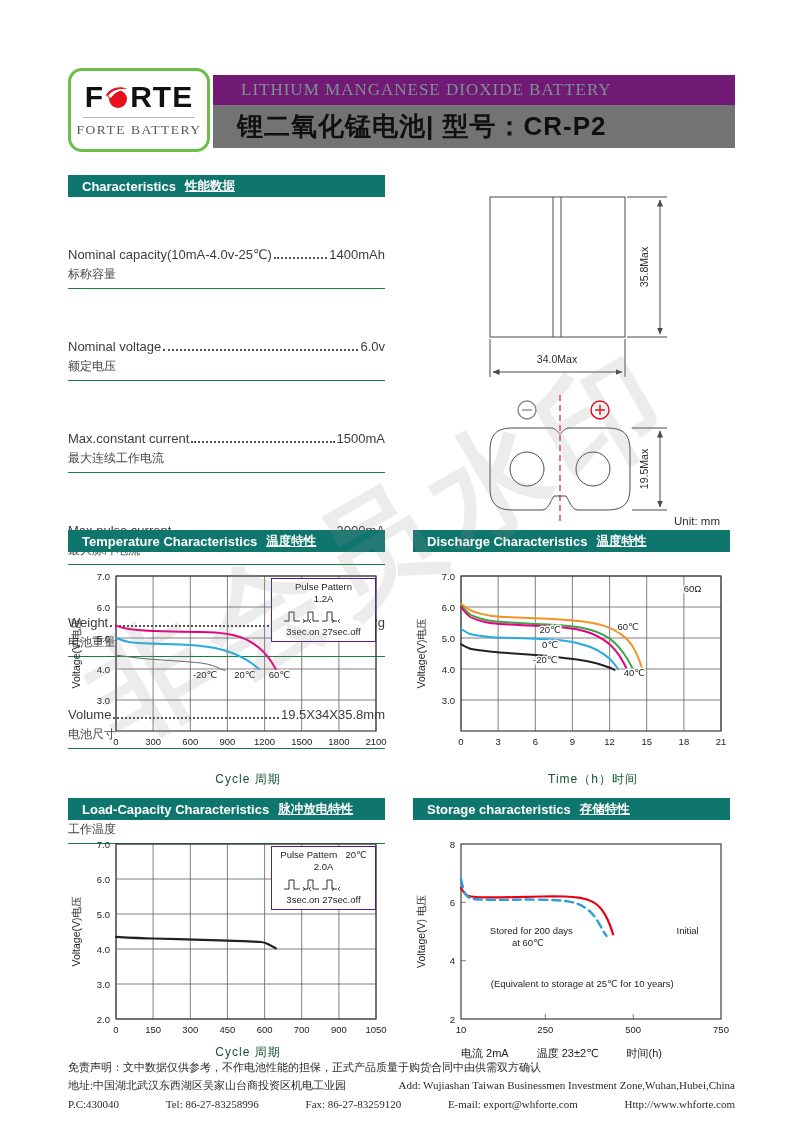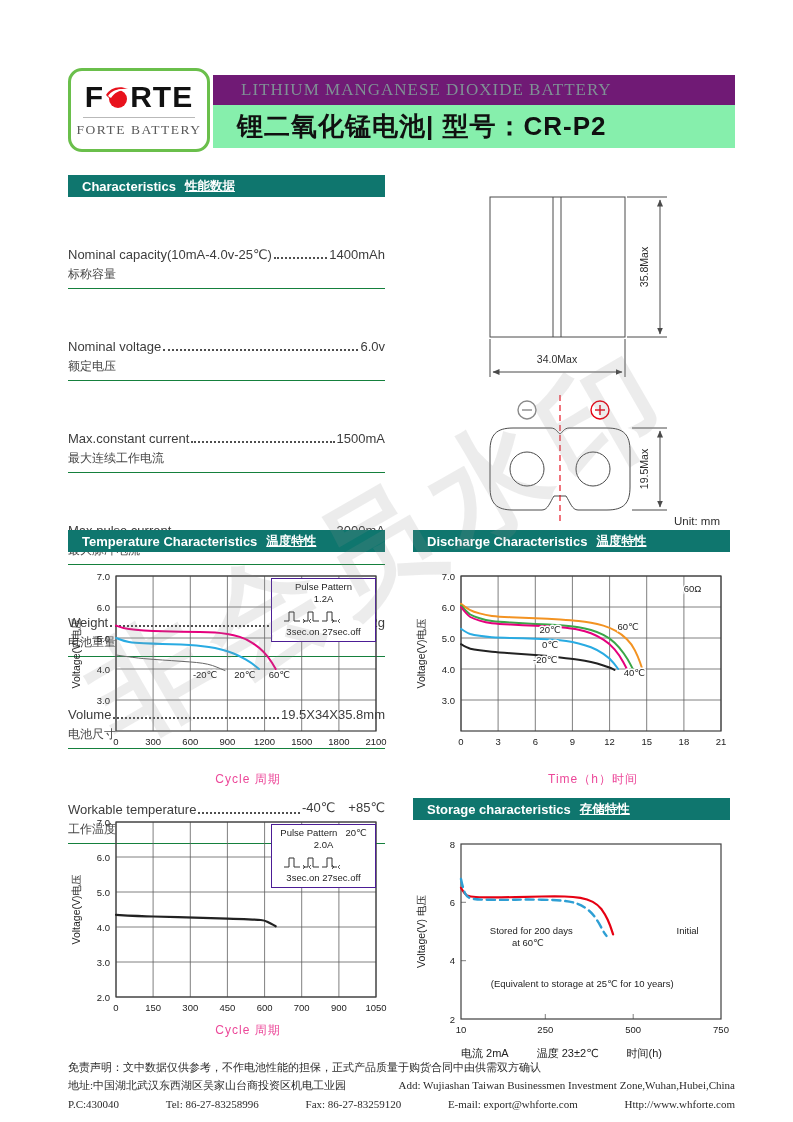--- a/index.html
+++ b/index.html
@@ -17,21 +17,21 @@
     background:#fff; display:flex; flex-direction:column; align-items:center; justify-content:center; flex:none; }
   .logo-word { display:flex; align-items:center; font-weight:bold; font-size:30px;
     letter-spacing:1px; color:#111; line-height:1; }
   .logo-word svg { margin:0 1px; }
   .logo-divider { width:112px; height:1px; background:#b9b9b9; margin:5px 0 4px; }
   .logo-sub { font-family:"Liberation Serif","DejaVu Serif",serif; font-size:13.5px;
     color:#5a5a5a; letter-spacing:1.5px; }
   .title-col { flex:1; margin-left:3px; margin-top:7px; }
   .title-en { height:30px; background:#701a75; color:#7f9095; font-family:"Liberation Serif","DejaVu Serif",serif;
     font-size:17px; display:flex; align-items:center; padding-left:28px; letter-spacing:1px; }
-  .title-cn { height:43px; background:#86efac; color:#101010; font-size:26px; font-weight:bold;
+  .title-cn { height:43px; background:#737373; color:#101010; font-size:26px; font-weight:bold;
     display:flex; align-items:center; padding-left:24px; letter-spacing:1px; }
 
   
   .secbar { width:317px; height:22px; background:#0f766e; color:#fff; display:flex;
     align-items:center; padding-left:14px; }
   .secbar-en { font-size:13px; font-weight:bold; }
   .secbar-cn { font-size:12.5px; font-weight:bold; margin-left:9px;text-decoration:underline; }
 
   
   .specs { position:absolute; left:68px; top:175px; width:317px; }
@@ -49,21 +49,21 @@
 
   
   .chart-block { position:absolute; width:330px; }
   .chart-wrap { position:relative; margin-top:14px; }
   svg.plot { display:block; }
   svg.plot .grid { stroke:#606060; stroke-width:0.8; }
   svg.plot .frame { stroke:#3f3f3f; stroke-width:1.2; fill:none; }
   svg.plot .tick { font-size:9.5px; fill:#222; }
   svg.plot .clabel { font-size:9.5px; fill:#1d1d1d; stroke:#fff; stroke-width:3px; paint-order:stroke; }
   svg.plot .ylab { font-size:10.5px; fill:#222; }
-  .xlabel { text-align:center; padding-left:30px; font-size:12px; color:#ec4899; margin-top:0px; letter-spacing:1px; }
+  .xlabel { text-align:center; padding-left:30px; font-size:12px; color:#14532d; margin-top:0px; letter-spacing:1px; }
   .xsub { display:flex; justify-content:flex-start; padding-left:48px; padding-right:6px;
     font-size:11px; color:#222; margin-top:2px;gap:28px; }
   .inset { position:absolute; left:203px; top:12px; width:105px; background:#fff;
     border:1px solid #4c1d95; text-align:center; font-size:9.5px; color:#1d1d1d;
     padding:2px 1px 3px; line-height:1.3; z-index:5; }
   .inset-row { display:flex; justify-content:center; gap:8px; }
   .inset svg { display:block; margin:1px auto; }
 
   
   .footer { position:absolute; left:68px; top:1058px; width:667px;
@@ -312,20 +312,24 @@
           <text x="215.1" y="64.3" class="clabel" text-anchor="middle">60℃</text>
           <text x="221.3" y="110.4" class="clabel" text-anchor="middle">40℃</text>
           <text x="279.5" y="25.5" class="clabel" text-anchor="middle">60Ω</text>
           <text x="12" y="87.5" class="ylab" text-anchor="middle" transform="rotate(-90 12 87.5)">Voltage(V)电压</text>
         </svg>
       <div class="xlabel">Time（h）时间</div>
     </div>
   </section>
 
   <section class="chart-block" style="left:68px; top:798px;">
+    <div class="secbar">
+      <span class="secbar-en">Load-Capacity Characteristics</span>
+      <span class="secbar-cn">脉冲放电特性</span>
+    </div>
     <div class="chart-wrap">
       <svg class="plot" width="330" height="210">
           <line x1="48" y1="10" x2="48" y2="185" class="grid"></line>
           <line x1="85.1" y1="10" x2="85.1" y2="185" class="grid"></line>
           <line x1="122.3" y1="10" x2="122.3" y2="185" class="grid"></line>
           <line x1="159.4" y1="10" x2="159.4" y2="185" class="grid"></line>
           <line x1="196.6" y1="10" x2="196.6" y2="185" class="grid"></line>
           <line x1="233.7" y1="10" x2="233.7" y2="185" class="grid"></line>
           <line x1="270.9" y1="10" x2="270.9" y2="185" class="grid"></line>
           <line x1="308" y1="10" x2="308" y2="185" class="grid"></line>

